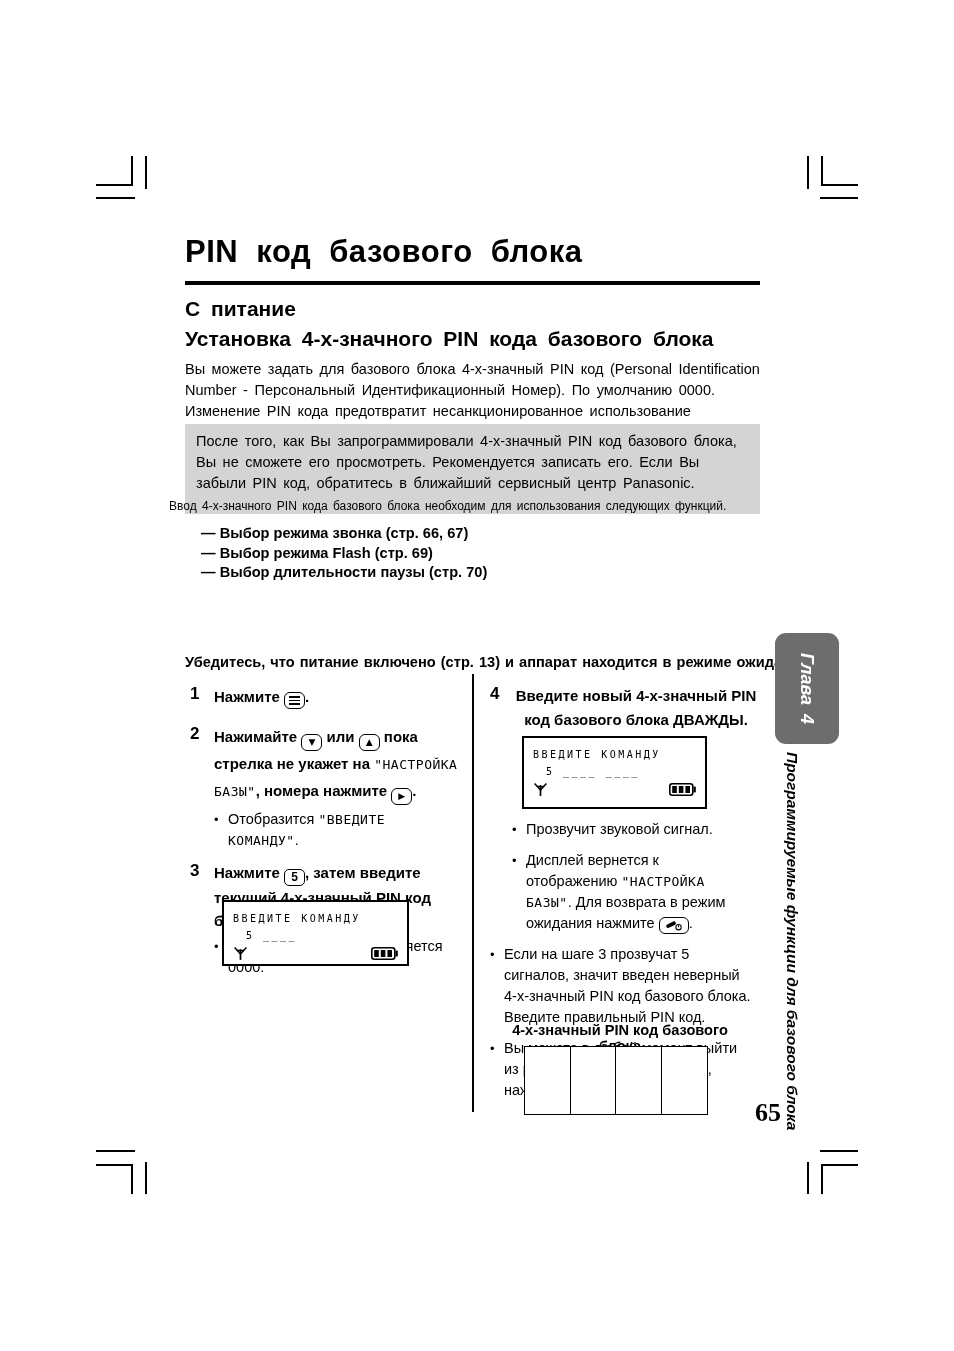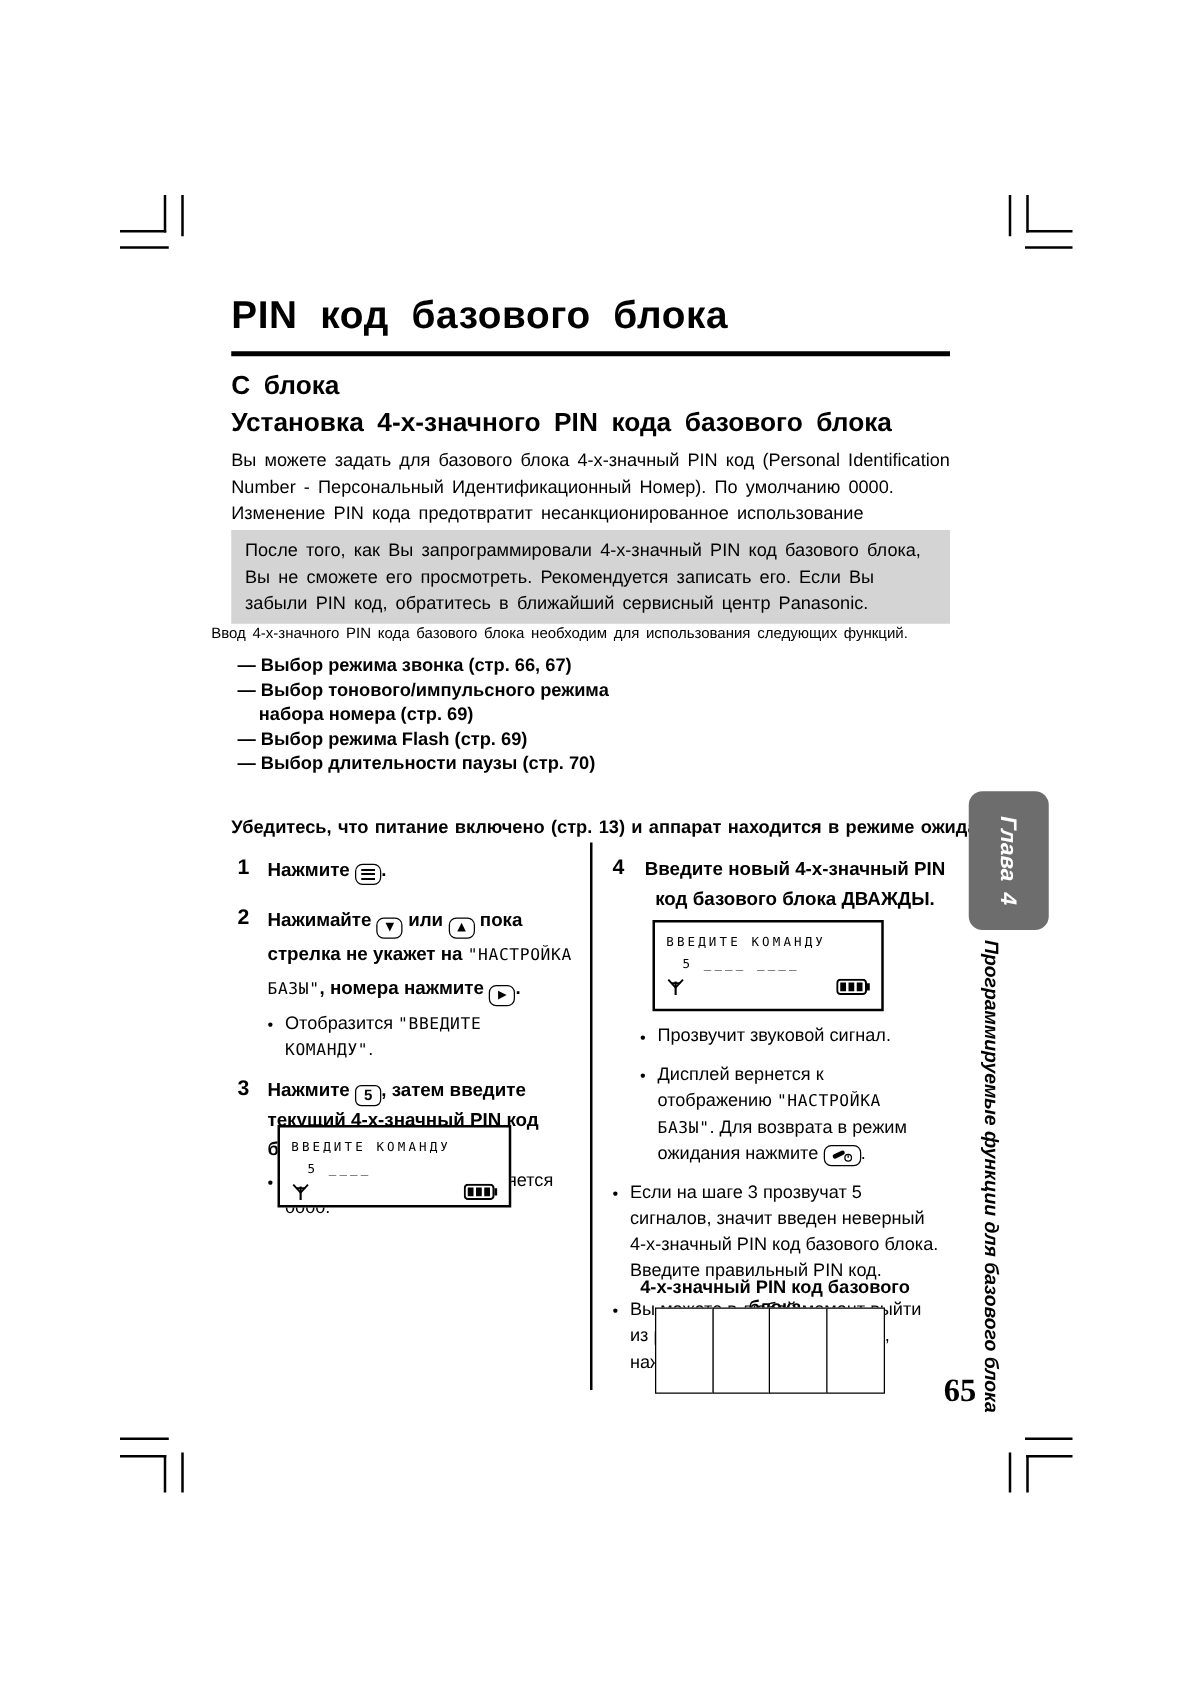--- a/index.html
+++ b/index.html
@@ -13,24 +13,24 @@
   #title{position:absolute;left:185px;top:234px;width:575px;
          font-size:31px;font-weight:bold;word-spacing:9px;letter-spacing:.5px;}
   #title-rule{position:absolute;left:185px;top:281px;width:575px;height:4px;background:#000;}
   .subhead{position:absolute;left:185px;font-size:21px;font-weight:bold;word-spacing:5px;}
   #sub1{top:297px;}
   #sub2{top:327px;}
 
   .body-text{font-size:14.5px;line-height:21px;word-spacing:2.5px;}
   #intro{position:absolute;left:185px;top:359px;width:578px;}
   #note{position:absolute;left:185px;top:424px;width:553px;background:#d4d4d4;
-        padding:7px 11px 5px 11px;}
+        padding:7px 11px 20px 11px;}
   #func-intro{position:absolute;left:169px;top:499px;width:580px;font-size:12px;word-spacing:2px;}
 
-  #func-lists{position:absolute;left:190px;top:524px;width:575px;display:flex;}
+  #func-lists{position:absolute;left:201px;top:524px;width:575px;display:flex;}
   .func-col{font-size:14.6px;font-weight:bold;line-height:19.5px;}
   .func-col.left{width:300px;}
   .func-col.right{margin-left:2px;width:273px;}
   .func-item{padding-left:17px;text-indent:-17px;}
   #ready-line{position:absolute;left:185px;top:654px;font-size:14.6px;font-weight:bold;word-spacing:1px;}
 
   
   #col-divider{position:absolute;left:472px;top:674px;width:2px;height:438px;background:#000;}
   .step{display:flex;margin-bottom:14px;}
   .step-num{width:24px;flex:0 0 24px;font-size:17px;font-weight:bold;}
@@ -104,33 +104,32 @@
     <div class="mark" style="left:145px;top:1162px;width:2px;height:32px;"></div>
 
     <div class="mark" style="left:820px;top:1150px;width:38px;height:2px;"></div>
     <div class="mark" style="left:821px;top:1164px;width:37px;height:2px;"></div>
     <div class="mark" style="left:821px;top:1164px;width:2px;height:30px;"></div>
     <div class="mark" style="left:807px;top:1162px;width:2px;height:32px;"></div>
   </div>
 
   <div id="title">PIN код базового блока</div>
   <div id="title-rule"></div>
-  <div id="sub1" class="subhead">С блока</div>
+  <div id="sub1" class="subhead">С питание</div>
   <div id="sub2" class="subhead">Установка 4-х-значного PIN кода базового блока</div>
 
   <div id="intro" class="body-text">Вы можете задать для базового блока 4-х-значный PIN код (Personal Identification Number - Персональный Идентификационный Номер). По умолчанию 0000. Изменение PIN кода предотвратит несанкционированное использование аппарата.</div>
 
   <div id="note" class="body-text">После того, как Вы запрограммировали 4-х-значный PIN код базового блока, Вы не сможете его просмотреть. Рекомендуется записать его. Если Вы забыли PIN код, обратитесь в ближайший сервисный центр Panasonic.</div>
 
   <div id="func-intro">Ввод 4-х-значного PIN кода базового блока необходим для использования следующих функций.</div>
 
   <div id="func-lists">
     <div class="func-col left">
       <div class="func-item">— Выбор режима звонка (стр. 66, 67)</div>
-      <div class="func-item">— Выбор тонового/импульсного режима набора номера (стр. 69)</div>
       <div class="func-item">— Выбор режима Flash (стр. 69)</div>
       <div class="func-item">— Выбор длительности паузы (стр. 70)</div>
     </div>
   </div>
 
   <div id="ready-line">Убедитесь, что питание включено (стр. 13) и аппарат находится в режиме ожидания.</div>
 
   <div id="col-divider"></div>
 
   <div id="left-col">

